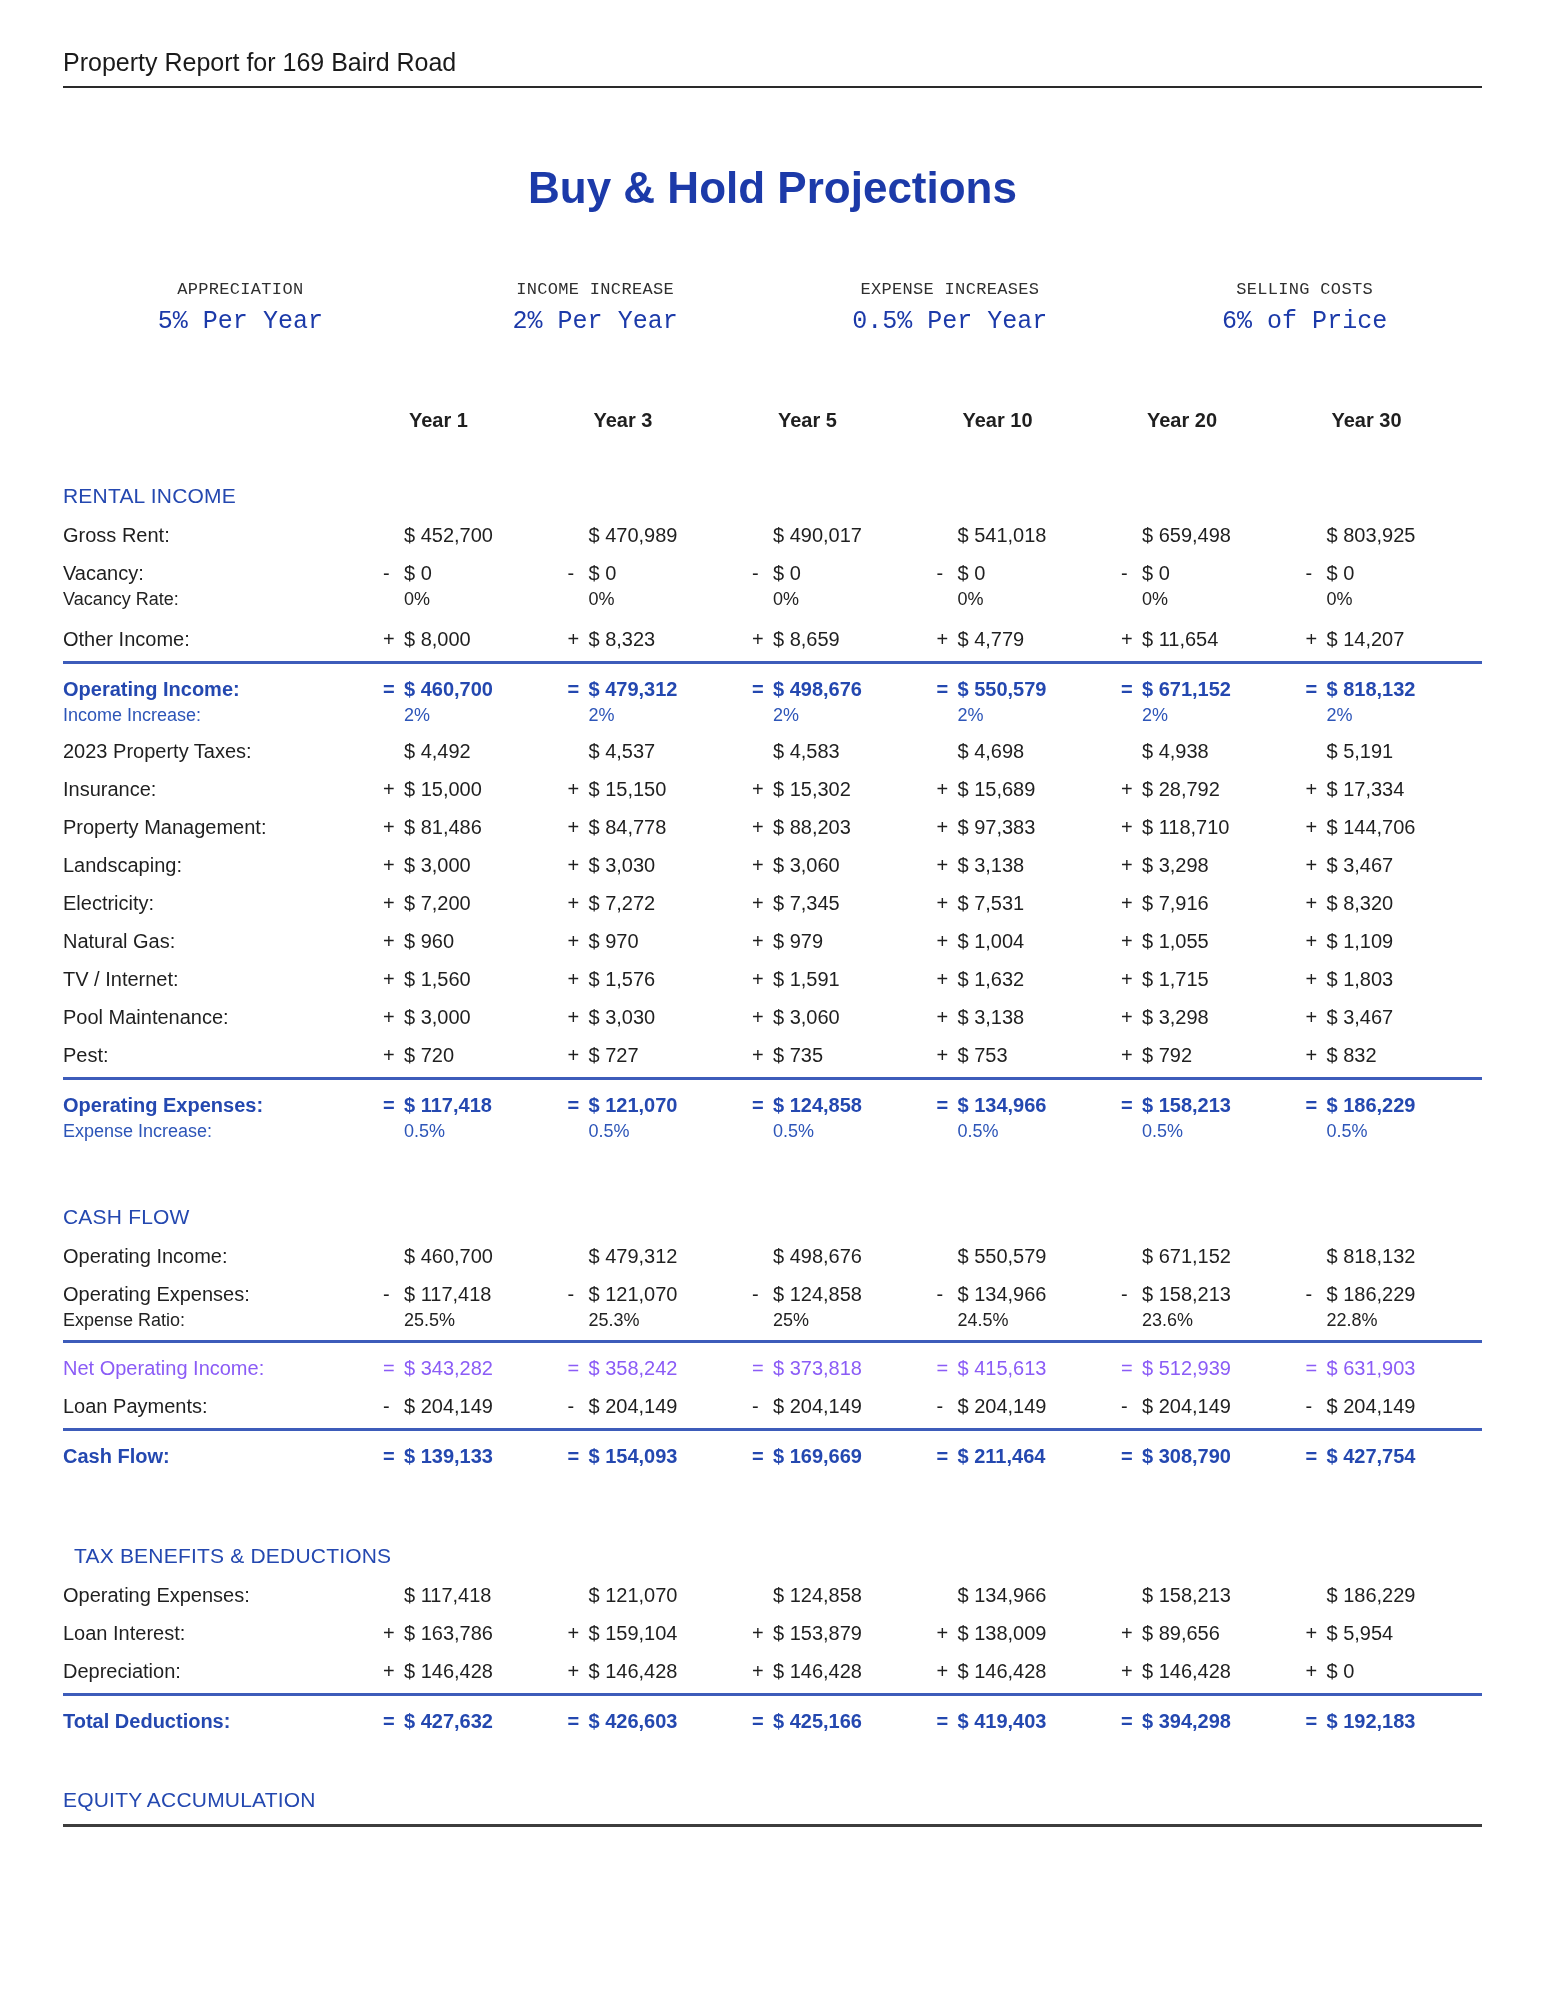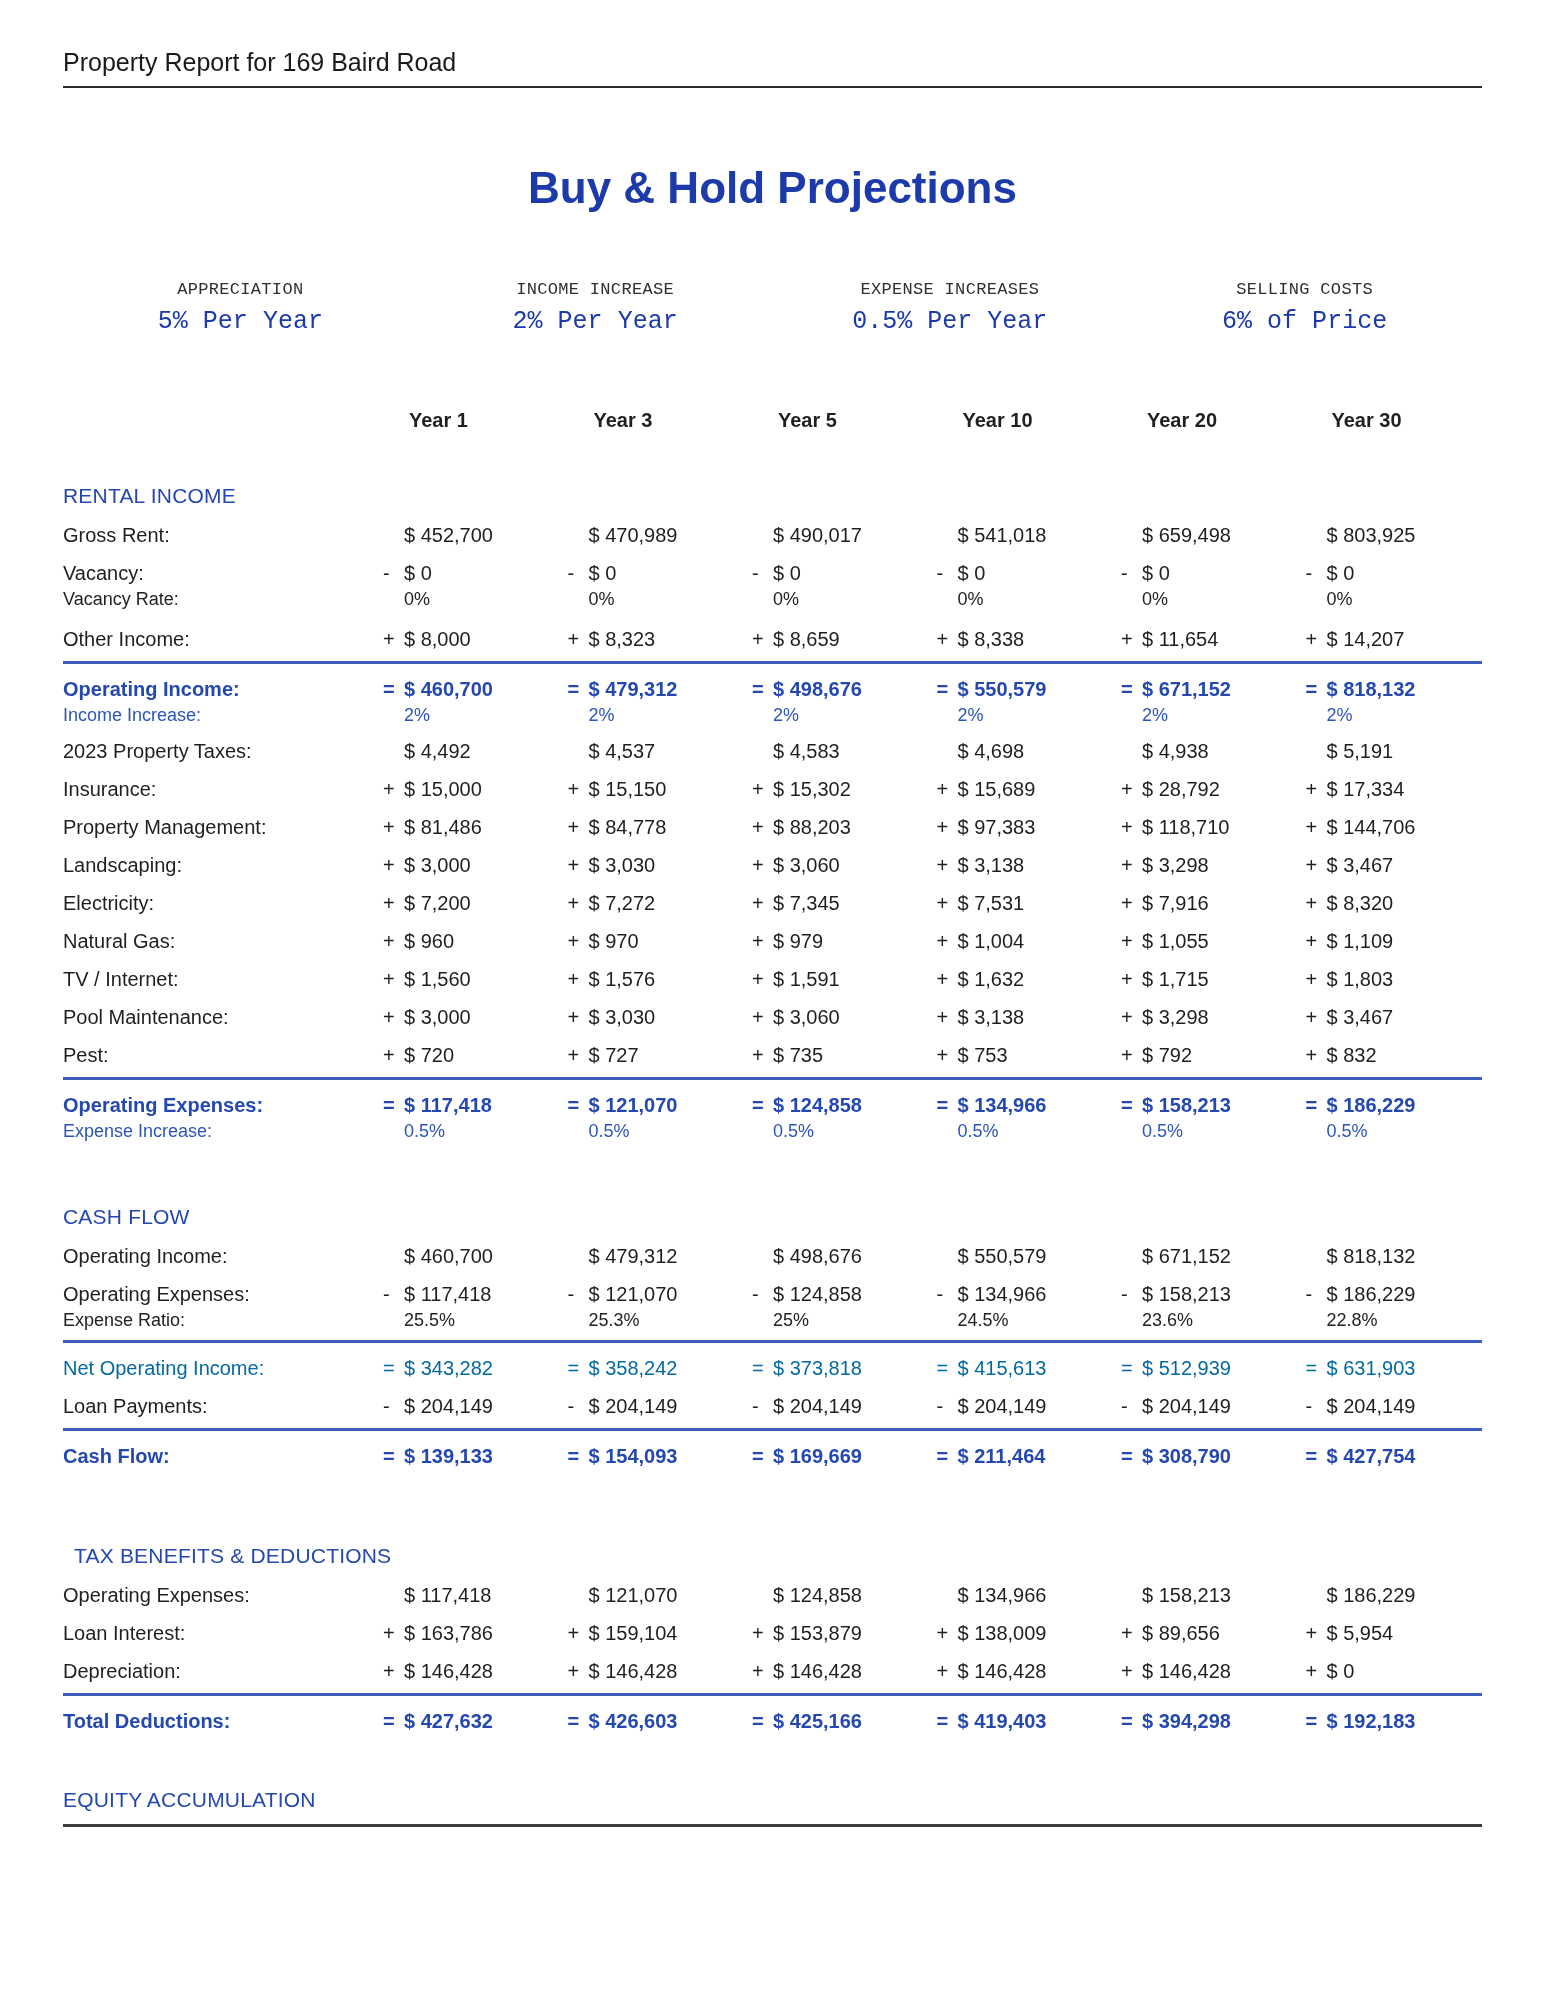--- a/index.html
+++ b/index.html
@@ -41,21 +41,21 @@
   .section[data-name="section-tax-benefits"] .section-title{margin-top:76px;margin-left:11px;}
   .section[data-name="section-equity-accumulation"] .section-title{margin-top:55px;}
 
   .row{line-height:24px;font-size:20px;margin-top:14px;}
   .section-title + .row{margin-top:15px;}
   .row.sub,.row.subblue{font-size:18px;line-height:20px;margin-top:4px;}
   .row.sub + .row{margin-top:18px;}
   .row.subblue{color:#2d55b8;}
   .row.sub{color:#222222;}
   .row.total{color:#2448b0;font-weight:bold;}
-  .row.blue{color:#0369a1;}
+  .row.blue{color:#8b5cf6;}
 
   .cell{padding-left:8px;white-space:nowrap;}
   .op{display:inline-block;width:21px;}
 
   .hr-blue{border:none;border-top:3px solid #3d5cba;margin:10px 0 0;}
   .hr-blue + .row{margin-top:13px;}
   .hr-dark-bottom{border:none;border-top:3px solid #3d3d3d;margin:12px 0 0;}
 </style>
 </head>
 <body>
@@ -124,21 +124,21 @@
           <div class="cell" data-name="value-cell"><span class="op" data-name="operator"></span><span class="val" data-name="cell-value">0%</span></div>
           <div class="cell" data-name="value-cell"><span class="op" data-name="operator"></span><span class="val" data-name="cell-value">0%</span></div>
           <div class="cell" data-name="value-cell"><span class="op" data-name="operator"></span><span class="val" data-name="cell-value">0%</span></div>
           <div class="cell" data-name="value-cell"><span class="op" data-name="operator"></span><span class="val" data-name="cell-value">0%</span></div>
         </div>
         <div class="grid-row row normal" data-name="table-row">
           <div class="label" data-name="row-label">Other Income:</div>
           <div class="cell" data-name="value-cell"><span class="op" data-name="operator">+</span><span class="val" data-name="cell-value">$ 8,000</span></div>
           <div class="cell" data-name="value-cell"><span class="op" data-name="operator">+</span><span class="val" data-name="cell-value">$ 8,323</span></div>
           <div class="cell" data-name="value-cell"><span class="op" data-name="operator">+</span><span class="val" data-name="cell-value">$ 8,659</span></div>
-          <div class="cell" data-name="value-cell"><span class="op" data-name="operator">+</span><span class="val" data-name="cell-value">$ 8,338</span></div>
+          <div class="cell" data-name="value-cell"><span class="op" data-name="operator">+</span><span class="val" data-name="cell-value">$ 4,779</span></div>
           <div class="cell" data-name="value-cell"><span class="op" data-name="operator">+</span><span class="val" data-name="cell-value">$ 11,654</span></div>
           <div class="cell" data-name="value-cell"><span class="op" data-name="operator">+</span><span class="val" data-name="cell-value">$ 14,207</span></div>
         </div>
         <hr class="hr-blue" data-name="section-divider">
         <div class="grid-row row total" data-name="table-row">
           <div class="label" data-name="row-label">Operating Income:</div>
           <div class="cell" data-name="value-cell"><span class="op" data-name="operator">=</span><span class="val" data-name="cell-value">$ 460,700</span></div>
           <div class="cell" data-name="value-cell"><span class="op" data-name="operator">=</span><span class="val" data-name="cell-value">$ 479,312</span></div>
           <div class="cell" data-name="value-cell"><span class="op" data-name="operator">=</span><span class="val" data-name="cell-value">$ 498,676</span></div>
           <div class="cell" data-name="value-cell"><span class="op" data-name="operator">=</span><span class="val" data-name="cell-value">$ 550,579</span></div>

